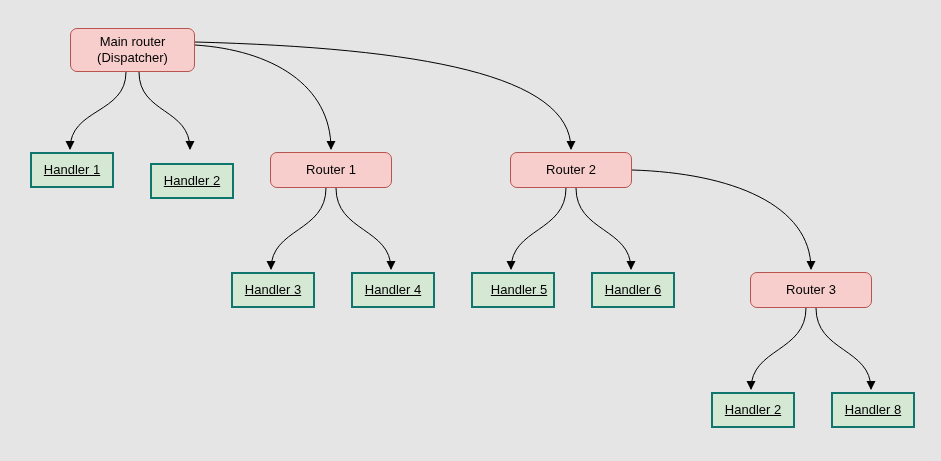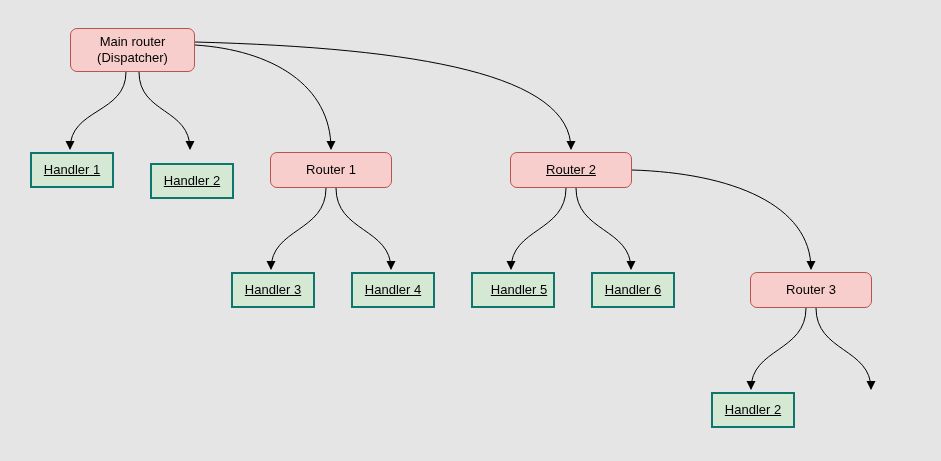--- a/index.html
+++ b/index.html
@@ -52,21 +52,21 @@
     background: #d5e8d4;
     border: 2px solid #0f766e;
     width: 84px;
     height: 36px;
     text-decoration: underline;
   }
   
   #n-handler1 { left: 30px;  top: 152px; }
   #n-handler2 { left: 150px; top: 152px; margin-top: 11px; }
   #n-router1  { left: 270px; top: 152px; }
-  #n-router2  { left: 510px; top: 152px; text-decoration: underline; }
+  #n-router2  { left: 510px; top: 152px; }
   #n-handler3 { left: 231px; top: 272px; justify-content: center; }
   #n-handler4 { left: 351px; top: 272px; }
   #n-handler5 { left: 471px; top: 272px; padding-left: 12px; }
   #n-handler6 { left: 591px; top: 272px; }
   #n-router3  { left: 750px; top: 272px; }
   #n-handler7 { left: 711px; top: 392px; }
   #n-handler8 { left: 831px; top: 392px; }
   .edge {
     stroke: #000000;
     stroke-width: 1;
@@ -129,14 +129,17 @@
     <span>Handler 6</span>
   </div>
 
   <div class="node router" id="n-router3">
     <span>Router 3</span>
   </div>
 
   <div class="node handler" id="n-handler7">
     <span>Handler 2</span>
   </div>
+  <div class="node handler" id="n-handler8">
+    <span>Handler 8</span>
+  </div>
 
 </div>
 
 </body></html>

